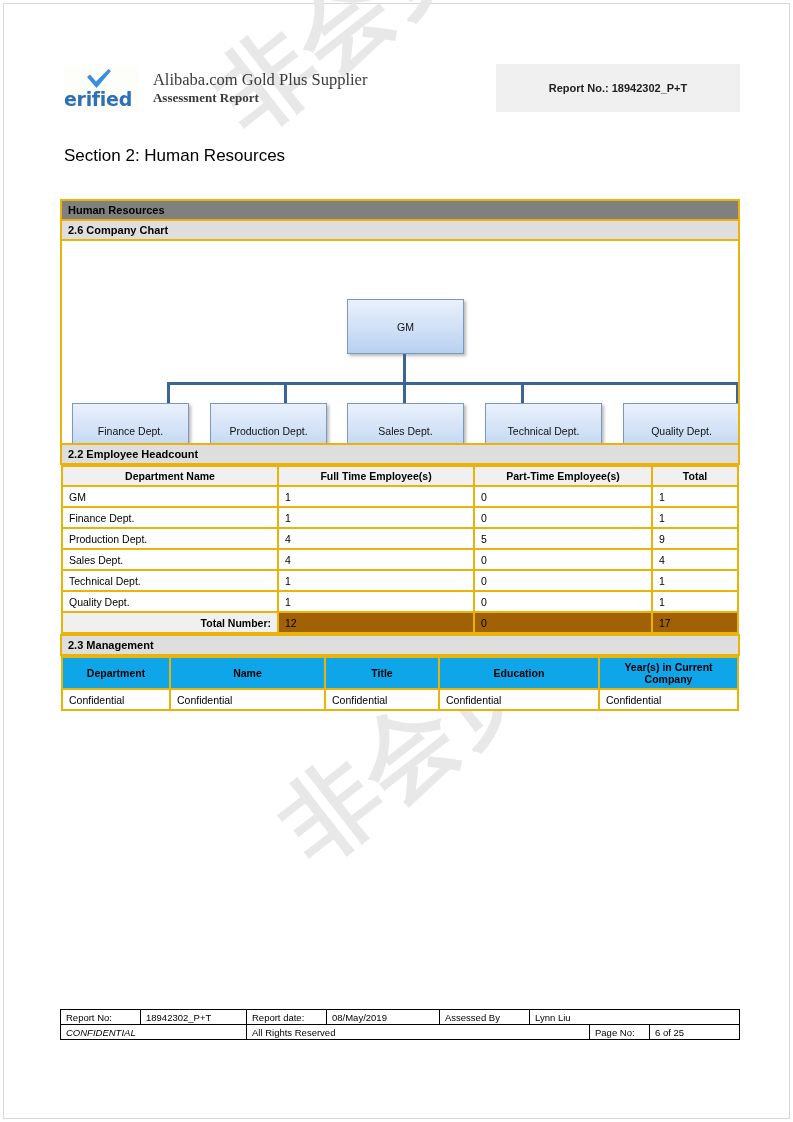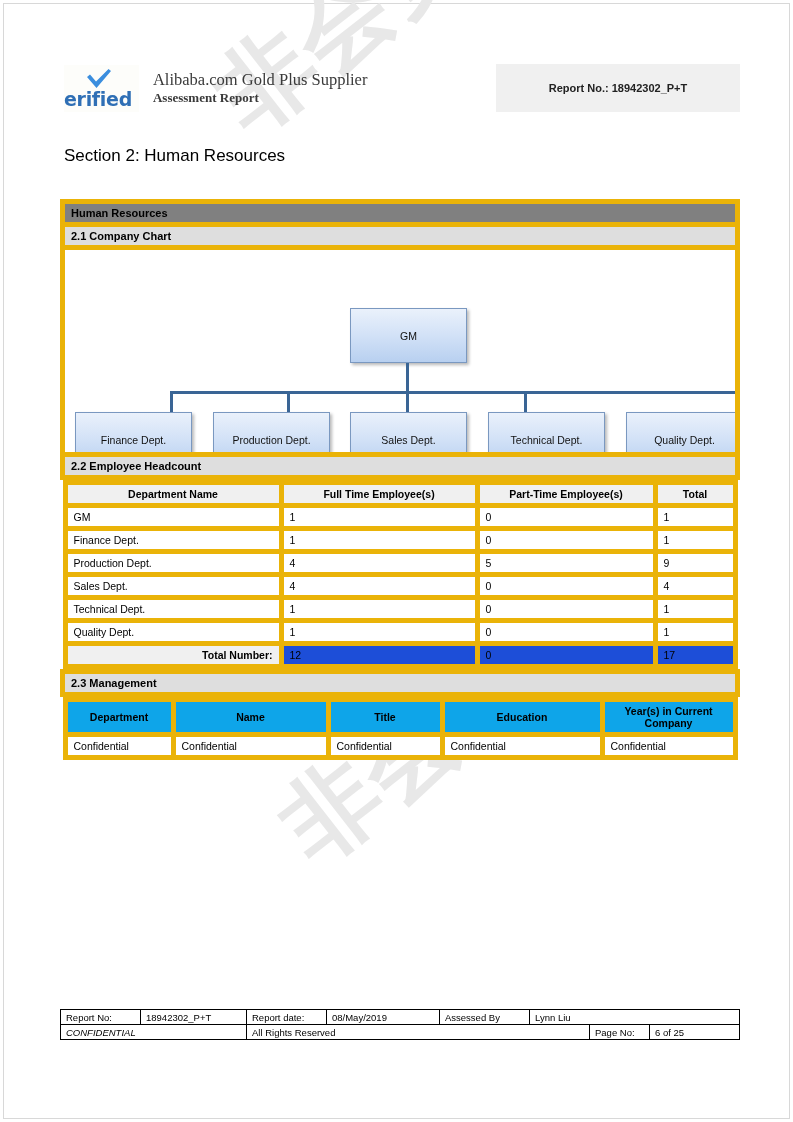--- a/index.html
+++ b/index.html
@@ -104,21 +104,21 @@
   }
 
   
   #main-table {
     position: absolute; left: 60px; top: 199px;
     width: 680px;
     border-collapse: collapse;
     font-size: 10.5px;
   }
   #main-table td, #main-table th {
-    border: 5px solid #eab308;
+    border: 2px solid #eab308;
     padding: 3px 6px;
     vertical-align: middle;
   }
   .band-dark {
     background: #808080;
     font-weight: 700;
     font-size: 11px;
     color: #000;
     height: 18px;
     padding-left: 6px !important;
@@ -164,21 +164,21 @@
   }
   .hc-row td { height: 21px; background: #fff; }
   .hc-total td {
     background: #f0f0f0;
     height: 21px;
   }
   .hc-total .label {
     font-weight: 700;
     text-align: right;
   }
-  .hc-total .value { background: #1d4ed8; font-weight: 400; }
+  .hc-total .value { background: #a16207; font-weight: 400; }
 
   
   .mg-head td {
     background: #0ea5e9;
     font-weight: 700;
     text-align: center;
     height: 32px;
   }
   .mg-row td { height: 21px; background: #fff; }
 
@@ -226,21 +226,21 @@
   </div>
 
   <div id="section-title">Section 2: Human Resources</div>
 
   <table id="main-table">
     <tbody>
       <tr>
         <td class="band-dark">Human Resources</td>
       </tr>
       <tr>
-        <td class="band-light">2.1 Company Chart</td>
+        <td class="band-light">2.6 Company Chart</td>
       </tr>
 
       <tr>
         <td id="org-chart-cell">
           <div id="org-chart">
 
             <div class="org-box" id="org-root" style="left:285px; top:58px; width:117px; height:55px;">GM</div>
 
             <div class="org-line-v" style="left:341px; top:113px; width:3px; height:30px;"></div>
             <div class="org-line-h" style="left:105px; top:141px; width:572px; height:3px;"></div>

